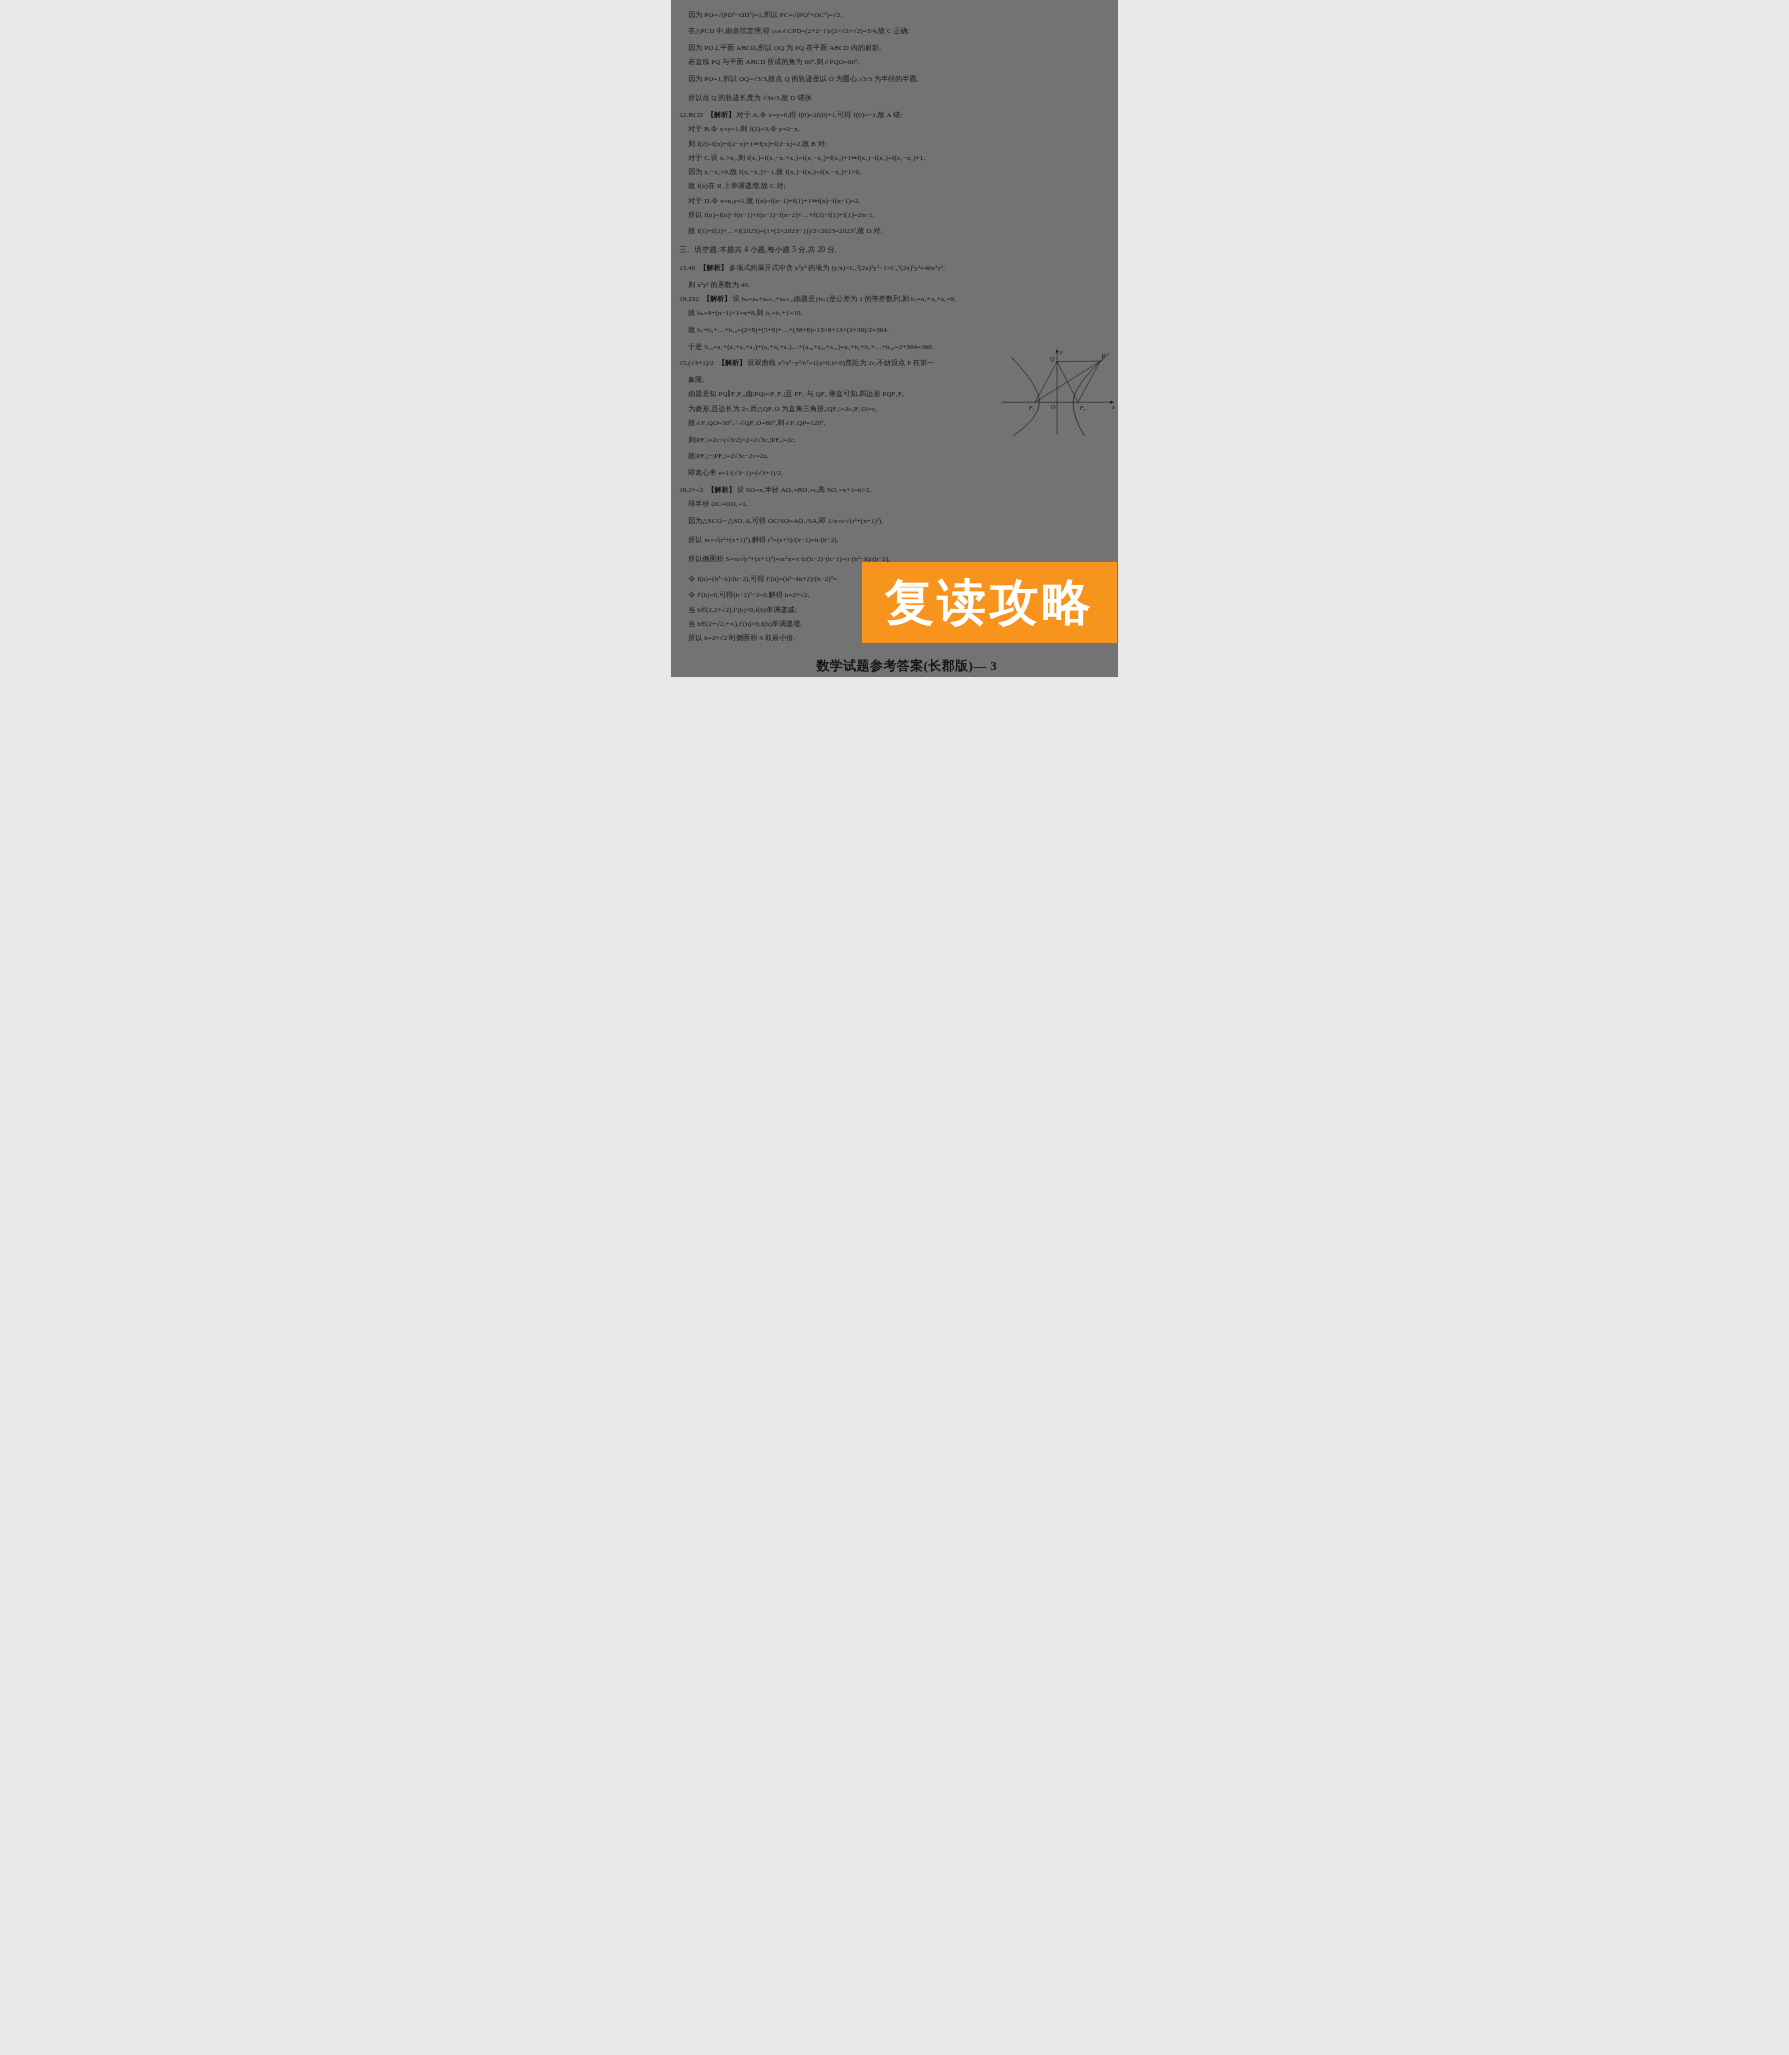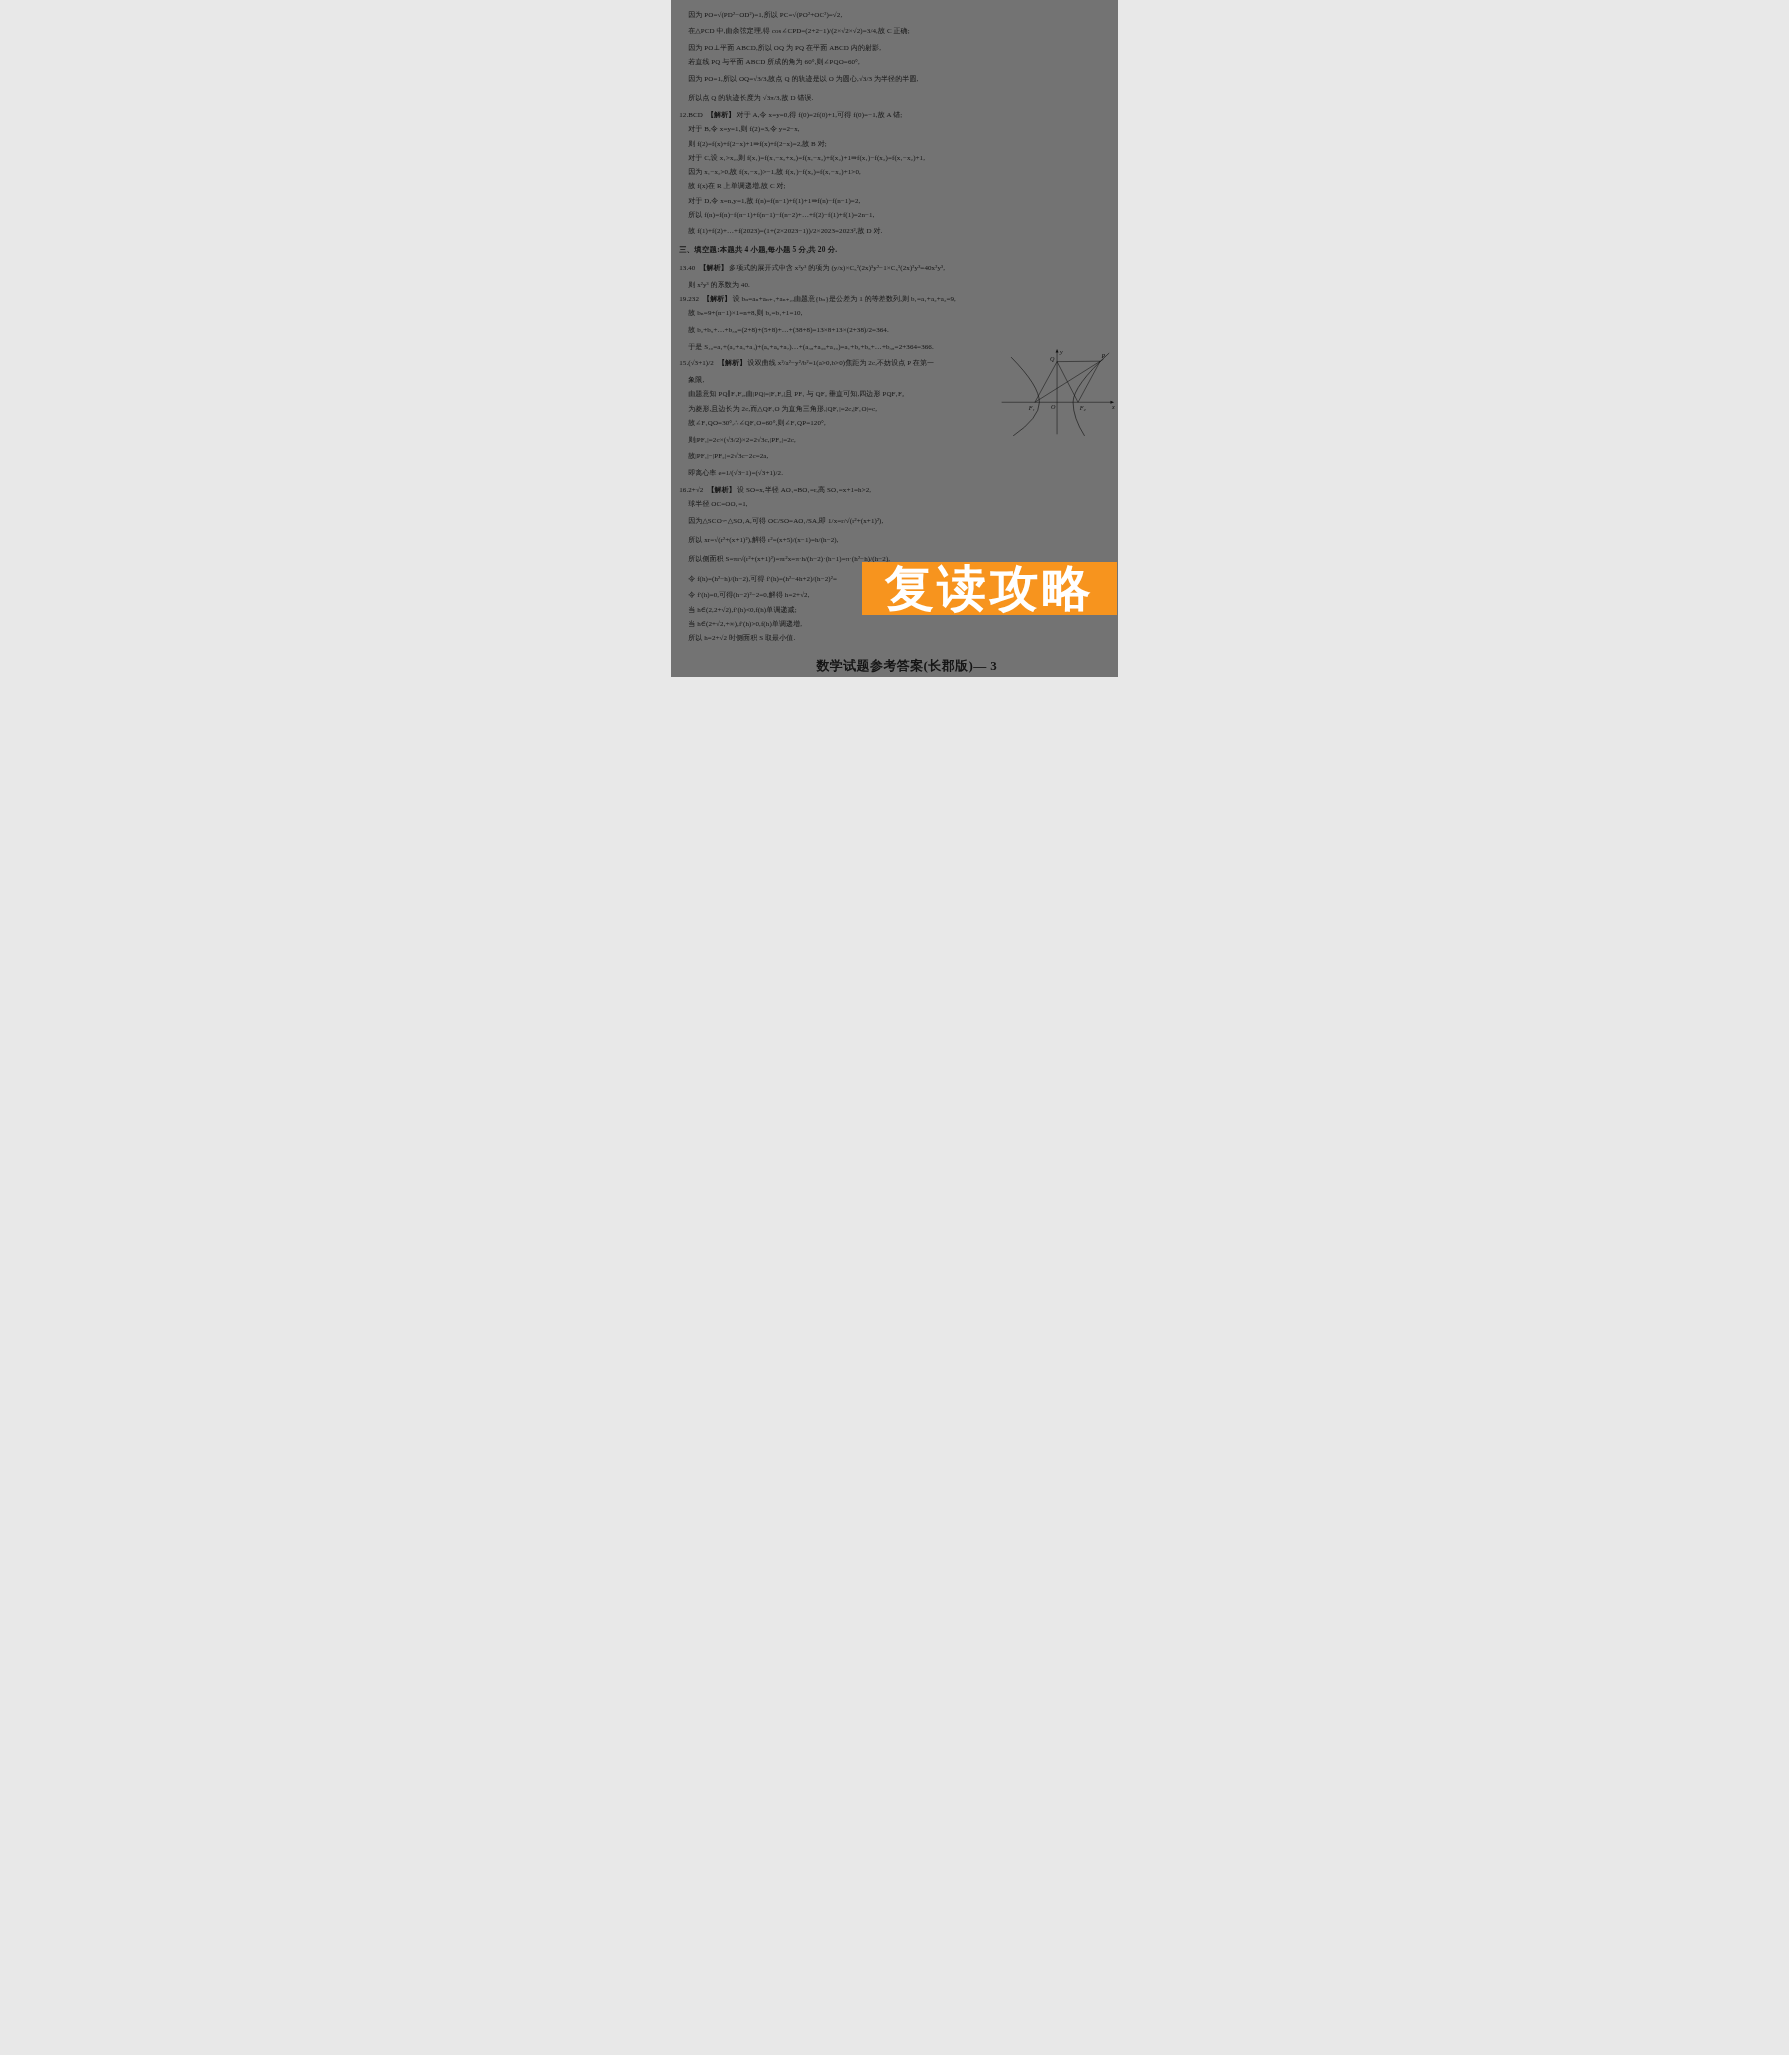--- a/index.html
+++ b/index.html
@@ -7,28 +7,28 @@
     position:relative;width:447px;height:677px;margin:0 auto;background:#737373;
     overflow:hidden;color:#151515;
     font-family:"Liberation Serif","DejaVu Serif",serif;
   }
   .text-col{position:absolute;left:8.2px;top:8.2px;right:2.5px;z-index:1;}
   .line{font-size:7px;line-height:1.32;padding:2.5px 0 2.5px 9px;letter-spacing:0.1px;}
   .line.head{padding-left:0;}
   .line.tall{padding-top:5px;padding-bottom:5px;}
   .num{margin-right:4px;}
   .jiexi{font-weight:bold;margin-right:1.2px;}
-  .section{font-weight:bold;font-size:7.4px;padding:3.7px 0 3.7px 0;letter-spacing:0.2px;}
+  .section{font-weight:normal;font-size:7.4px;padding:3.7px 0 3.7px 0;letter-spacing:0.2px;}
   .figure{position:absolute;left:329px;top:348px;width:117px;height:88px;z-index:2;}
   .figure svg{width:100%;height:100%;}
   .fig-line{stroke:#111;stroke-width:1.3;fill:none;}
   .fig-curve{stroke:#111;stroke-width:1.5;fill:none;}
   .fig-label{font-family:"Liberation Serif","DejaVu Serif",serif;font-style:italic;font-size:15px;fill:#111;}
   .banner{
-    position:absolute;left:191px;top:562px;width:255px;height:53px;z-index:5;
+    position:absolute;left:191px;top:562px;width:255px;height:81px;z-index:5;
     display:flex;align-items:center;justify-content:center;
     color:#ffffff;font-family:"Liberation Sans","DejaVu Sans",sans-serif;
     font-weight:bold;font-size:49px;letter-spacing:3.3px;line-height:1;white-space:nowrap;
   }
   .footer{
     position:absolute;left:0;right:0;top:657px;text-align:center;z-index:1;
     font-size:13px;font-weight:bold;transform:translateX(12.3px);letter-spacing:0.4px;
   }
 </style>
 </head>

